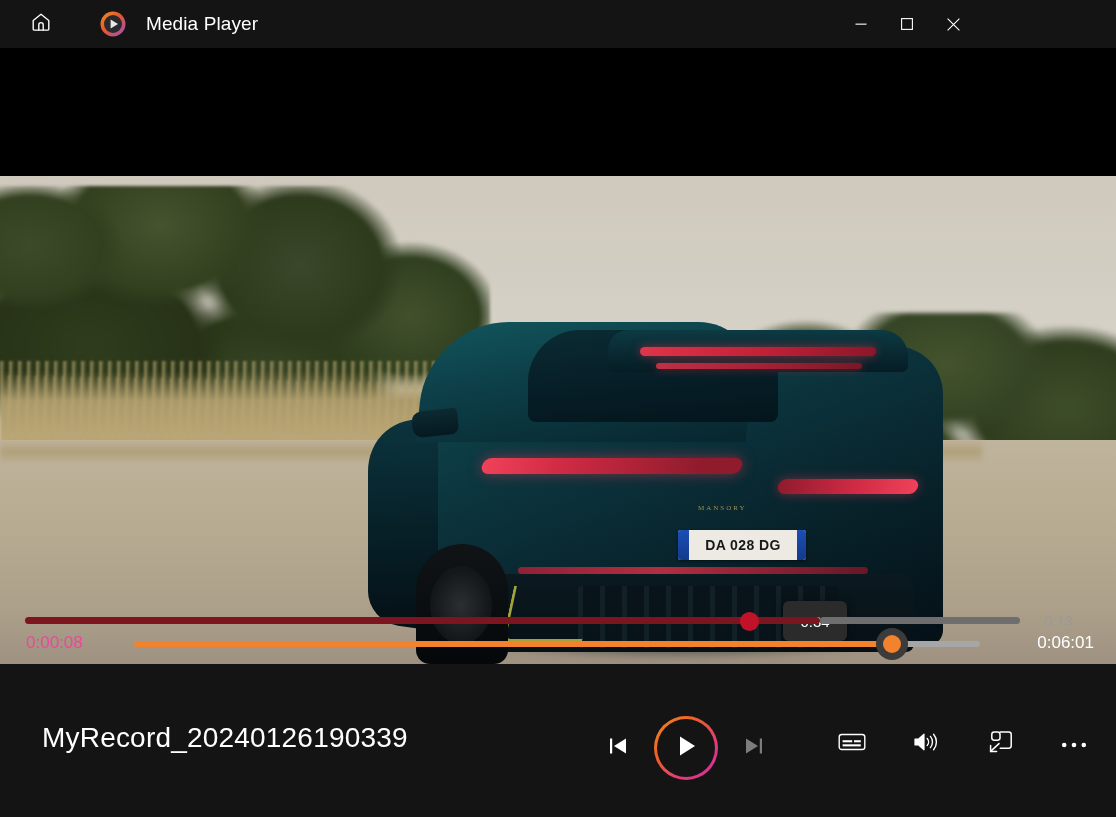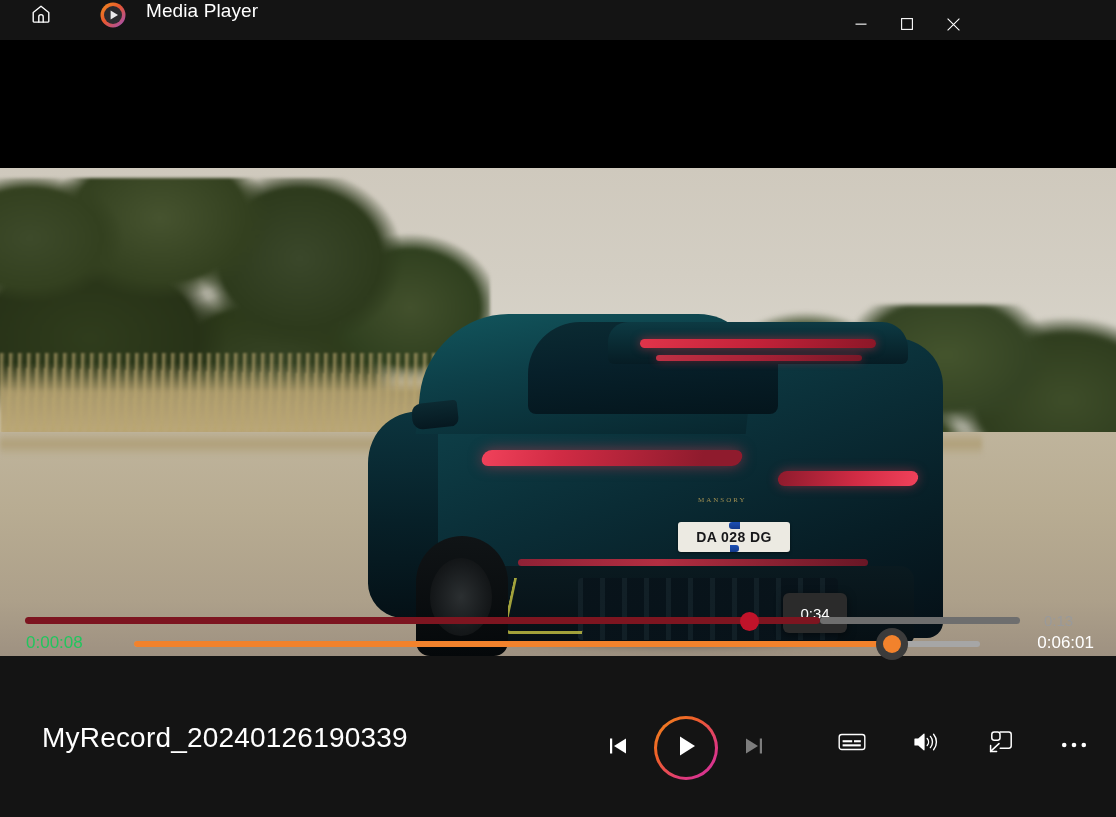--- a/index.html
+++ b/index.html
@@ -4,40 +4,40 @@
 <style>
   * { margin:0; padding:0; box-sizing:border-box; }
   html,body { width:1116px; height:817px; overflow:hidden; background:#141414; }
   body { font-family:"Liberation Sans", sans-serif; -webkit-font-smoothing:antialiased; }
 
   .app { position:relative; width:1116px; height:817px; background:#141414; }
 
   
   .titlebar {
     position:absolute; top:0; left:0; width:976px; height:48px;
-    background:#141414; display:flex; 
+    background:#141414; display:flex; align-items:center;
   }
   .home-btn {
     width:46px; height:32px; margin-left:18px;
     display:flex; align-items:center; justify-content:center; cursor:pointer;
   }
   .app-logo { margin-left:34px; width:30px; height:30px; display:flex; align-items:center; justify-content:center; }
   .app-title {
     margin-left:18px; color:#ffffff; font-size:19px; font-weight:400; letter-spacing:.1px;
   }
   .win-controls { position:absolute; right:0; top:0; height:48px; display:flex; }
   .win-btn {
     width:46px; height:48px; display:flex; align-items:center; justify-content:center;
     cursor:pointer;
   }
   .win-glyph { color:#ffffff; }
 
   
   .stage {
-    position:absolute; top:40px; left:0; width:1116px; height:616px;
+    position:absolute; top:48px; left:0; width:1116px; height:616px;
     background:#000000; overflow:hidden;padding-left:45px;
   }
   .letterbox-top { position:absolute; top:0; left:0; width:1116px; height:128px; background:#000; z-index:6;}
   .video-frame {
     position:absolute; top:128px; left:0; width:1116px; height:488px; overflow:hidden;
     background:#b9b3a6;
   }
 
   
   .sky {
@@ -141,24 +141,23 @@
     border-radius:8px; transform:skewX(-14deg);
     box-shadow:0 0 14px rgba(230,55,80,.5);
   }
   .taillight-r {
     position:absolute; left:400px; bottom:178px; width:140px; height:15px;
     background:linear-gradient(90deg,#8f1b2d 0%, #d02b44 55%, #f0415a 100%);
     border-radius:8px; transform:skewX(-10deg);
     box-shadow:0 0 12px rgba(230,55,80,.45);
   }
   .plate {
-    position:absolute; left:300px; bottom:112px; width:112px; height:30px;
+    position:absolute; left:300px; bottom:112px; width:128px; height:30px;
     background:#eceae2; border-radius:3px; display:flex; align-items:center;
     box-shadow:0 1px 3px rgba(0,0,0,.5);
-    flex-direction:column;
   }
   .plate-eu { width:11px; height:100%; background:linear-gradient(180deg,#1b4fb5,#133a8c); border-radius:3px 0 0 3px;}
   .plate-eu2 { width:9px; height:100%; background:linear-gradient(180deg,#1b4fb5,#133a8c); border-radius:0 3px 3px 0;}
   .plate-text {
     flex:1; text-align:center; color:#18181a; font-size:14px; font-weight:700;
     letter-spacing:.4px; font-family:"Liberation Sans", sans-serif;
   }
   .mansory {
     position:absolute; left:320px; bottom:160px; color:#b09a55; font-size:7px;
     letter-spacing:2px; font-family:"Liberation Serif", serif; opacity:.9;
@@ -231,21 +230,21 @@
   .rec-time {
     position:absolute; left:1044px; top:4px; color:#9a9a9a; font-size:15px;
   }
 
   
   .seekrow {
     position:absolute; left:0; top:624px; width:1116px; height:40px; z-index:10;
     display:flex; align-items:center;
   }
   .time-left {
-    position:absolute; left:26px; top:9px; color:#22c55e; font-size:17px;
+    position:absolute; left:26px; top:9px; color:#ec4899; font-size:17px;
   }
   .time-right {
     position:absolute; right:22px; top:9px; color:#ffffff; font-size:17px;
   }
   .seek-wrap { position:absolute; left:134px; top:14px; width:846px; height:12px; cursor:pointer; }
   .seek-track {
     position:absolute; left:0; top:3px; width:846px; height:6px;
     background:#a6a6a6; border-radius:3px;
   }
   .seek-fill {

